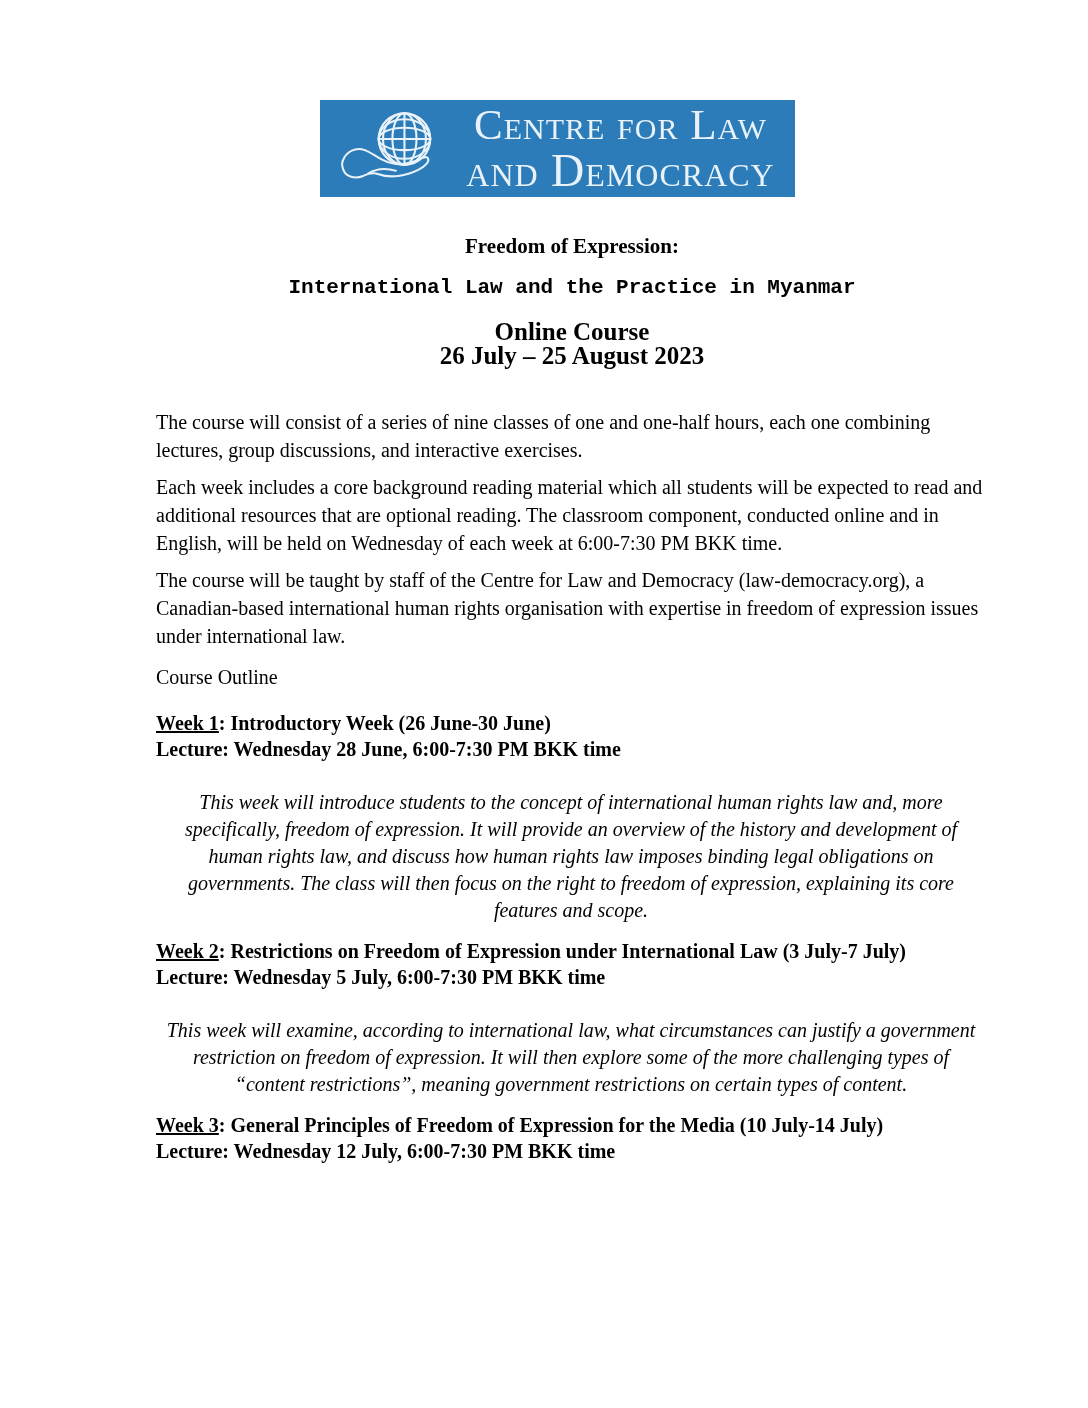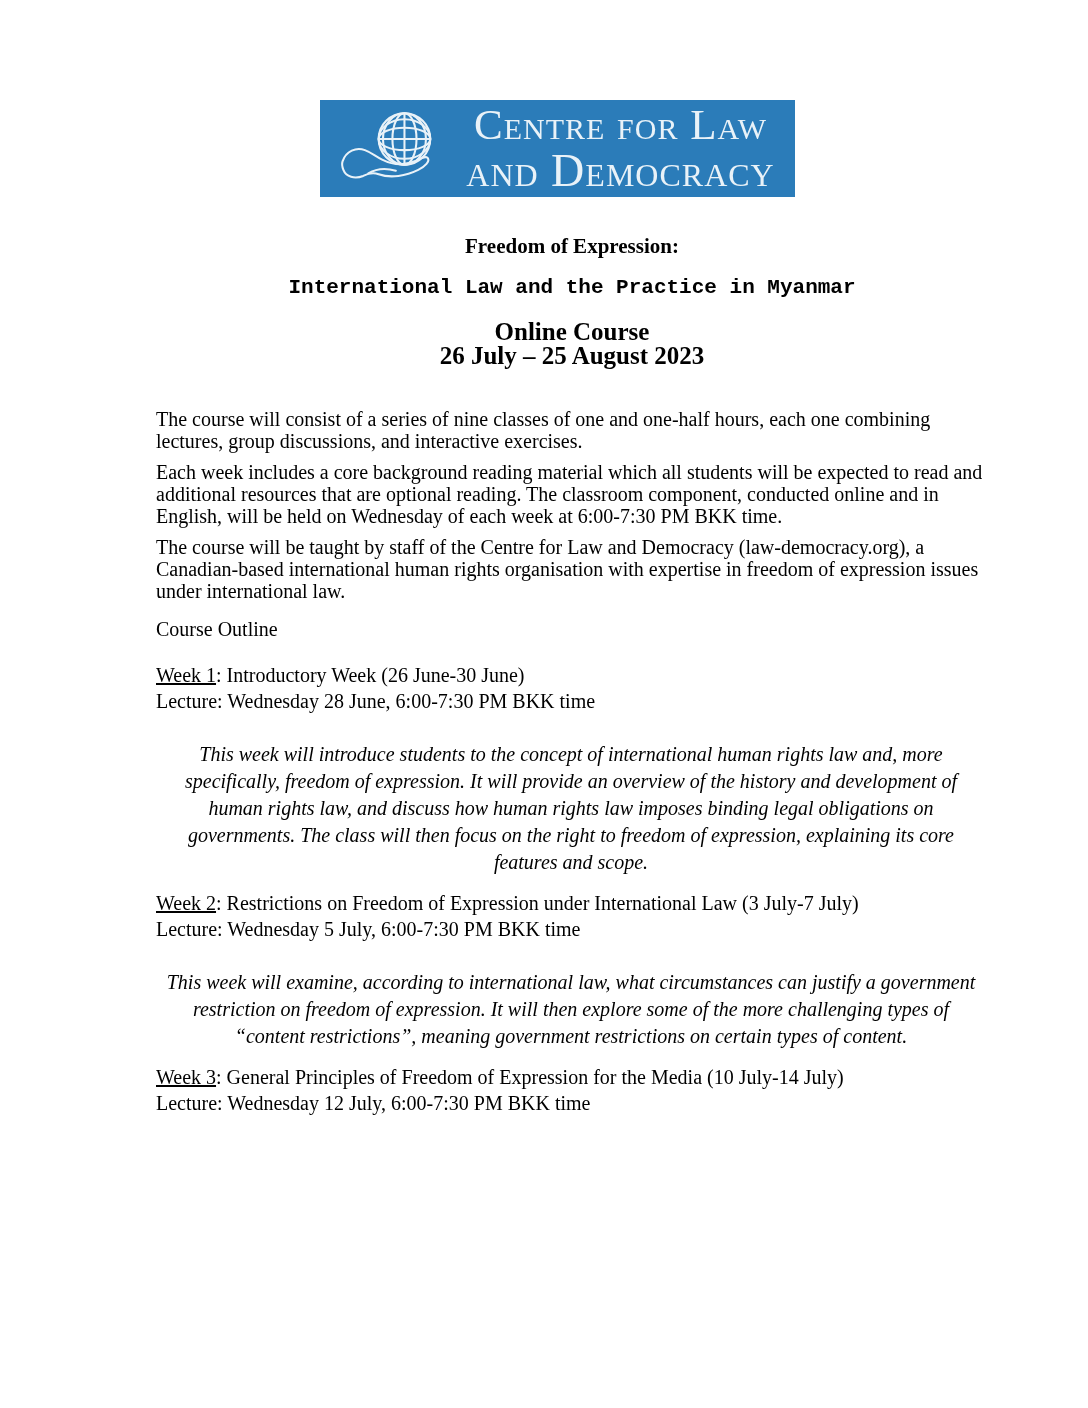--- a/index.html
+++ b/index.html
@@ -40,25 +40,25 @@
   .logo-line1 { font-size: 43px; }
   .logo-line2 { font-size: 46px; margin-top: 2px; }
 
   
   .title-line1 { margin-top: 37px; text-align: center; font-size: 21px; font-weight: bold; }
   .title-line2 { margin-top: 17px; text-align: center; font-size: 21px; font-weight: bold; font-family: Liberation Mono, monospace; }
   .subtitle-block { margin-top: 21px; text-align: center; font-weight: bold; font-size: 25px; line-height: 24px; }
 
   
   .content { padding: 0 130px 0 128px; font-size: 20px; }
-  .para { margin: 9px 0 0 0; line-height: 22px; }
+  .para { margin: 9px 0 0 0; line-height: 28px; }
   .para.first { margin-top: 40px; }
   .outline-heading { margin: 14px 0 0 0; font-weight: normal; line-height: 26px; }
 
-  .week-head { margin: 14px 0 0 0; line-height: 26px; }
+  .week-head { margin: 14px 0 0 0; line-height: 26px; font-weight: bold; }
   .week-head.first { margin-top: 20px; }
   .week-label { text-decoration: underline; }
   .week-lecture { line-height: 26px; }
   .week-desc { margin: 27px 0 0 0; font-style: italic; line-height: 27px; text-align: center; }
 </style>
 </head>
 <body>
 
 <div class="page">
 

